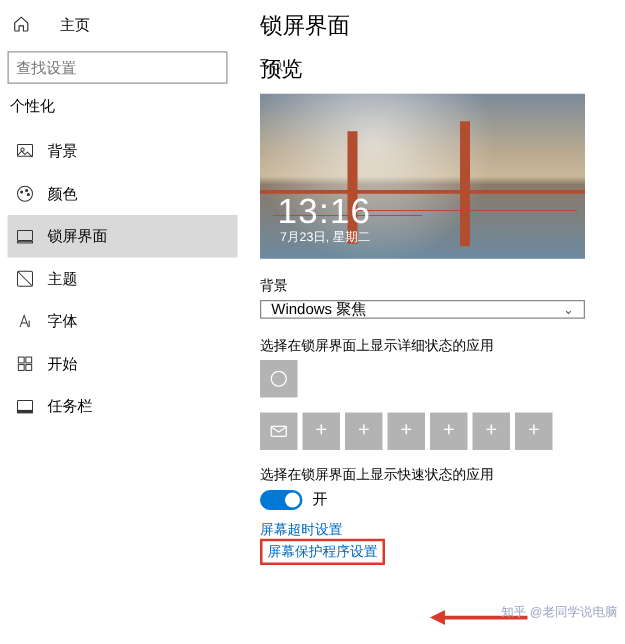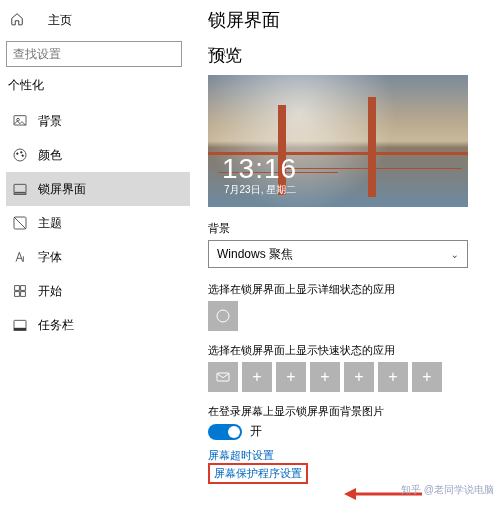--- a/index.html
+++ b/index.html
@@ -28,21 +28,21 @@
   .tower { position:absolute; width:8px; background:#b34d2f; }
   .tower.t1 { left:70px; top:30px; height:90px; }
   .tower.t2 { left:160px; top:22px; height:100px; }
   .cable { position:absolute; border-top:1px solid #b34d2f; border-radius:50%/100% 100% 0 0; }
   .cable.c1 { left:10px; top:38px; width:120px; height:60px; transform: scaleY(-1); border-radius:50%/0 0 100% 100%; }
   .cable.c2 { left:74px; top:24px; width:180px; height:70px; transform: scaleY(-1); border-radius:50%/0 0 100% 100%; }
   .clock { position:absolute; left:14px; bottom:22px; color:#fff; font-size:28px; font-weight:200; letter-spacing:1px; }
   .date { position:absolute; left:16px; bottom:10px; color:#fff; font-size:10px; }
 
   .label { font-size: 11px; color: #000; margin: 4px 0; }
-  .dropdown { width: 260px; height: 28px; border: 1px solid #888; display: flex; align-items: center; padding: 0 8px; justify-content: space-between; margin-bottom: 14px; cursor: pointer; }
+  .dropdown { width: 260px; height: 15px; border: 1px solid #888; display: flex; align-items: center; padding: 0 8px; justify-content: space-between; margin-bottom: 14px; cursor: pointer; }
   .dropdown .chev { font-size: 10px; color:#555; }
 
   .tile-row { display: flex; gap: 4px; margin: 4px 0 12px 0; }
   .tile { width: 30px; height: 30px; background: #b3b3b3; display:flex; align-items:center; justify-content:center; color:#fff; cursor:pointer; }
   .tile svg { width:16px; height:16px; stroke:#fff; fill:none; stroke-width:1.5; }
   .plus { font-size:16px; color:#fff; }
 
   .toggle { display:flex; align-items:center; gap:8px; margin: 4px 0 8px 0; }
   .switch { width:34px; height:16px; background:#0078d4; border-radius:8px; position:relative; cursor:pointer; }
   .switch::after { content:""; position:absolute; right:2px; top:2px; width:12px; height:12px; background:#fff; border-radius:50%; }
@@ -174,21 +174,20 @@
 
   <div class="label">选择在锁屏界面上显示详细状态的应用</div>
   <div class="tile-row">
     <div class="tile">
       <svg viewBox="0 0 24 24">
           <circle cx="12" cy="12" r="9"></circle>
         </svg>
     </div>
   </div>
 
-  <div class="label">选择在锁屏界面上显示快速状态的应用</div>
   <div class="tile-row">
     <div class="tile">
       <svg viewBox="0 0 24 24">
           <rect x="3" y="6" width="18" height="12" rx="1"></rect>
           <path d="M3 7l9 6 9-6"></path>
         </svg>
     </div>
     <div class="tile">
         <span class="plus">+</span>
       </div>
@@ -202,21 +201,21 @@
         <span class="plus">+</span>
       </div>
     <div class="tile">
         <span class="plus">+</span>
       </div>
     <div class="tile">
         <span class="plus">+</span>
       </div>
   </div>
 
-  <div class="label">在登录屏幕上显示锁屏界面背景图片</div>
+  <div class="label">选择在锁屏界面上显示快速状态的应用</div>
   <div class="toggle">
     <div class="switch"></div>
     <span>开</span>
   </div>
 
   <div><span class="link">屏幕超时设置</span></div>
   <div><span class="link boxed">屏幕保护程序设置</span></div>
 </div>
 
 <div class="arrow-annot">

